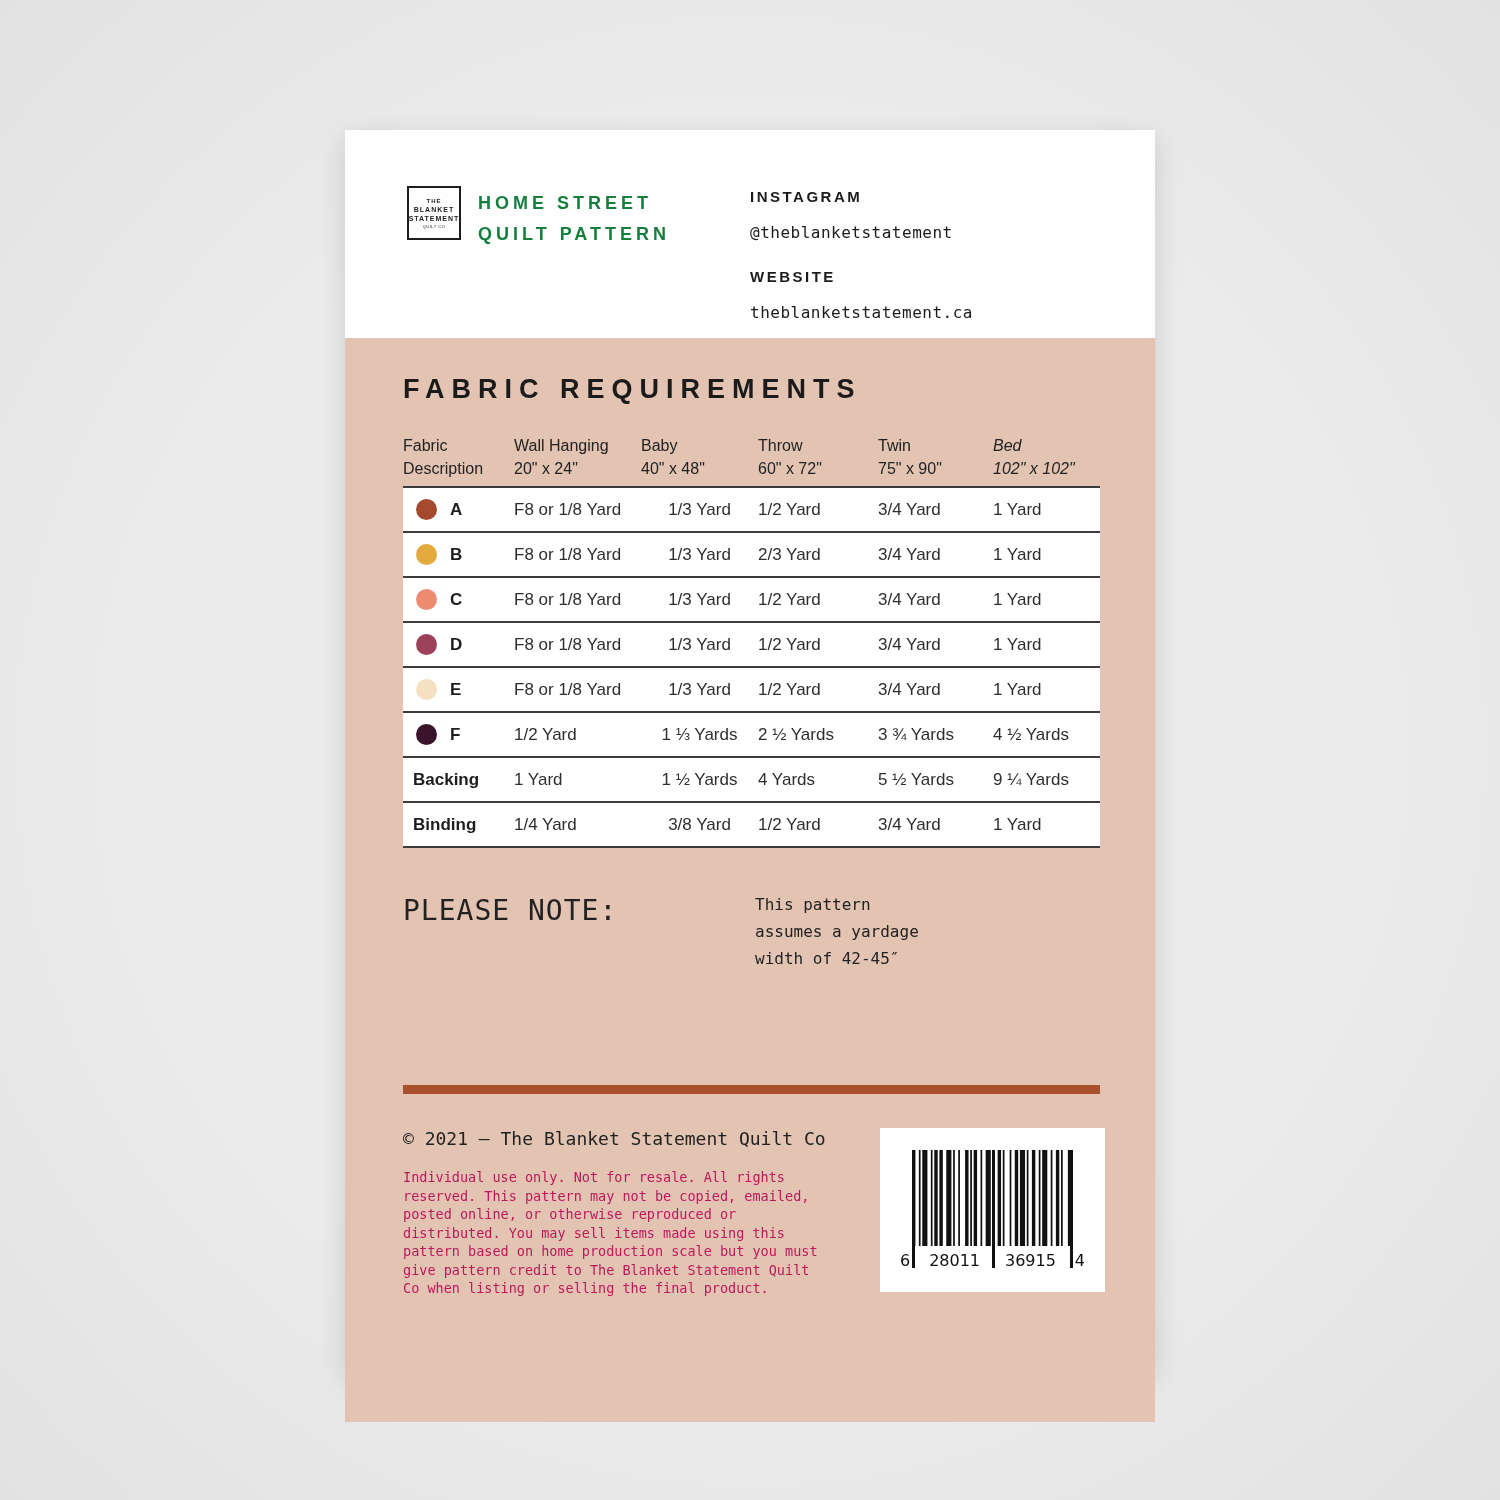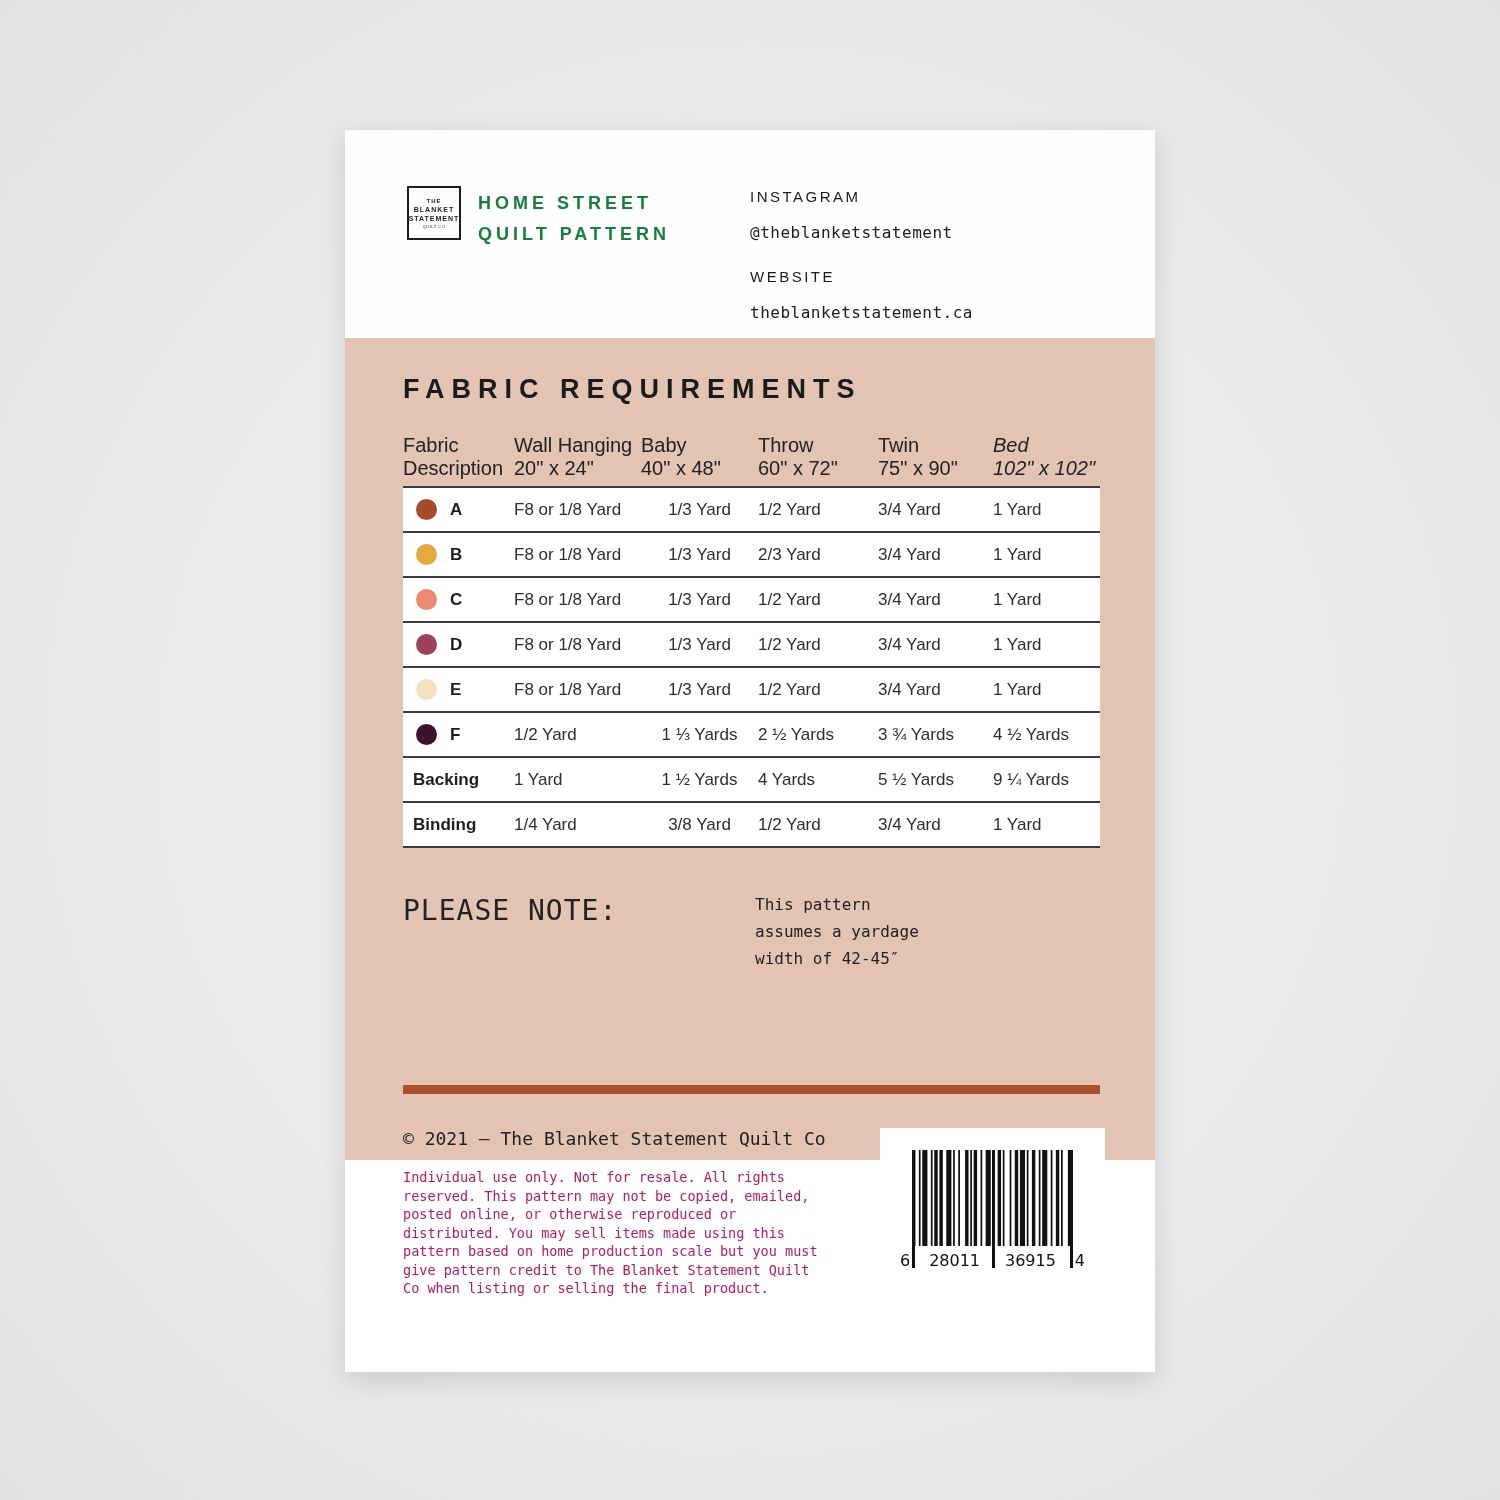--- a/index.html
+++ b/index.html
@@ -21,32 +21,32 @@
     align-items:center; justify-content:center; gap:2px;
   }
   .logo .l1 { font-size:6px; letter-spacing:1px; font-weight:bold; color:#1d1d1d; }
   .logo .l2 { font-size:7px; letter-spacing:1px; font-weight:bold; color:#1d1d1d; }
   .logo .l4 { font-size:4px; letter-spacing:.5px; color:#1d1d1d; }
   .title-block { position:absolute; left:133px; top:58px; }
   .title-block div {
     font-size:18px; font-weight:bold; letter-spacing:4px; color:#15803d; line-height:31px;
   }
   .contact-block { position:absolute; left:405px; top:58px; }
-  .contact-label { font-size:15px; font-weight:normal; letter-spacing:2.5px; color:#1b1b1b; }
+  .contact-label { font-size:15px; font-weight:bold; letter-spacing:2.5px; color:#1b1b1b; }
   .contact-value { font-family:"DejaVu Sans Mono", monospace; font-size:16px; color:#1b1b1b; margin-top:18px; letter-spacing:.5px; }
   .contact-gap { height:26px; }
   
-  .card-body { position:relative; height:822px; background:#E3C4B2; }
+  .card-body { position:relative; height:1084px; background:#E3C4B2; }
   .section-title {
     position:absolute; left:58px; top:36px; font-size:27px; font-weight:bold;
     letter-spacing:7px; color:#1b1b1b;
   }
   
   .thead { position:absolute; left:58px; top:96px; width:697px; display:flex; }
-  .thead .hc { font-size:20px; color:#222; line-height:23px; }
+  .thead .hc { font-size:16px; color:#222; line-height:23px; }
   .hc0 { width:111px; } .hc1 { width:127px; } .hc2 { width:117px; }
   .hc3 { width:120px; } .hc4 { width:115px; } .hc5 { flex:1;font-style:italic; }
   
   .ftable { position:absolute; left:58px; top:148px; width:697px; border-bottom:2px solid #3c3c3c; }
   .frow {
     display:flex; align-items:center; height:45px; background:#fff;
     border-top:2px solid #3c3c3c;
   }
   .c0 { width:111px; display:flex; align-items:center; padding-left:13px; }
   .c1 { width:127px; } .c2 { width:117px;text-align:center; } .c3 { width:120px; } .c4 { width:115px; } .c5 { flex:1; }

